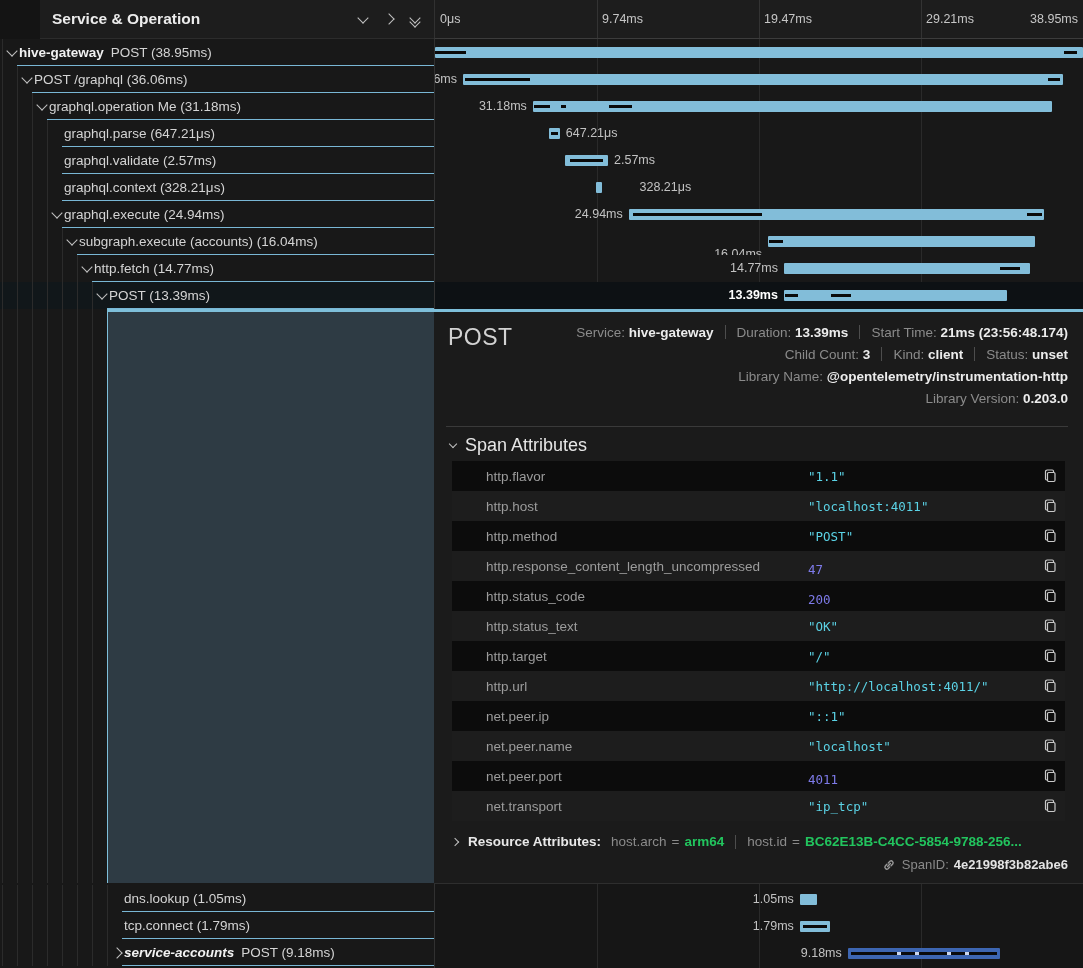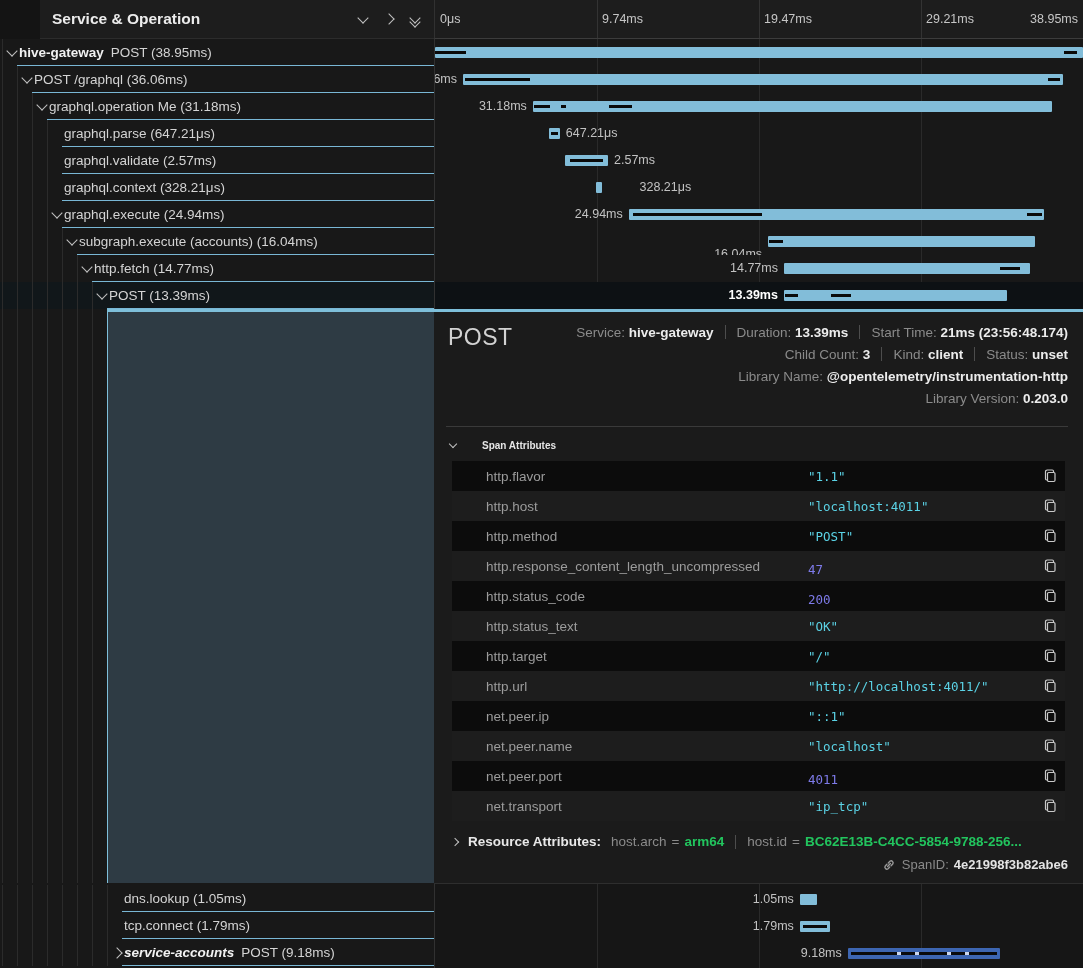--- a/index.html
+++ b/index.html
@@ -60,22 +60,22 @@
   
   .detail{position:absolute;left:434px;top:309px;width:649px;height:574px;background:#1b1b1b;
           border-top:3px solid #7ebfda;box-sizing:border-box;padding:0 15px 0 12px;overflow:hidden;}
   .d-header{position:relative;height:114px;}
   .d-title{position:absolute;left:2px;top:12px;font-size:23px;color:#d2d2d2;letter-spacing:.5px;}
   .d-meta{position:absolute;right:0;top:10px;text-align:right;}
   .d-meta .line{height:22px;line-height:22px;font-size:13.5px;white-space:nowrap;}
   .lab{color:#8b8b8b;} .val{color:#ececec;font-weight:bold;}
   .sep{display:inline-block;width:1px;height:14px;background:#4d4d4d;margin:0 11px;vertical-align:-2px;}
   .d-div{border:none;border-top:1px solid #3a3a3a;margin:0;}
-  .d-sec{height:32px;display:flex;align-items:center;gap:26px;padding-left:4px;font-weight:bold;
-         color:#e6e6e6;font-size:10px;margin-top:2px;cursor:pointer;}
+  .d-sec{height:32px;display:flex;align-items:center;gap:9px;padding-left:4px;font-weight:normal;
+         color:#e6e6e6;font-size:18px;margin-top:2px;cursor:pointer;}
   .d-sec .chev, .d-res .chev{width:5px;height:5px;}
   .attrs{margin:0 3px 0 6px;}
   .arow{height:30px;display:flex;align-items:center;padding-left:34px;}
   .arow.odd{background:#0c0c0c;} .arow.even{background:#1d1d1d;}
   .akey{flex:0 0 322px;color:#9c9c9c;font-size:13.5px;overflow:hidden;}
   .aval{flex:1;font-family:"DejaVu Sans Mono",monospace;font-size:12.5px;overflow:hidden;}
   .aval.string{color:#5bd3e6;} .aval.number{color:#7e7bea;margin-top:6px;}
   .acopy{width:30px;display:flex;justify-content:center;cursor:pointer;}
   .d-res{margin-top:13px;padding-left:6px;display:flex;align-items:center;font-size:13.5px;
          white-space:nowrap;overflow:hidden;cursor:pointer;}

